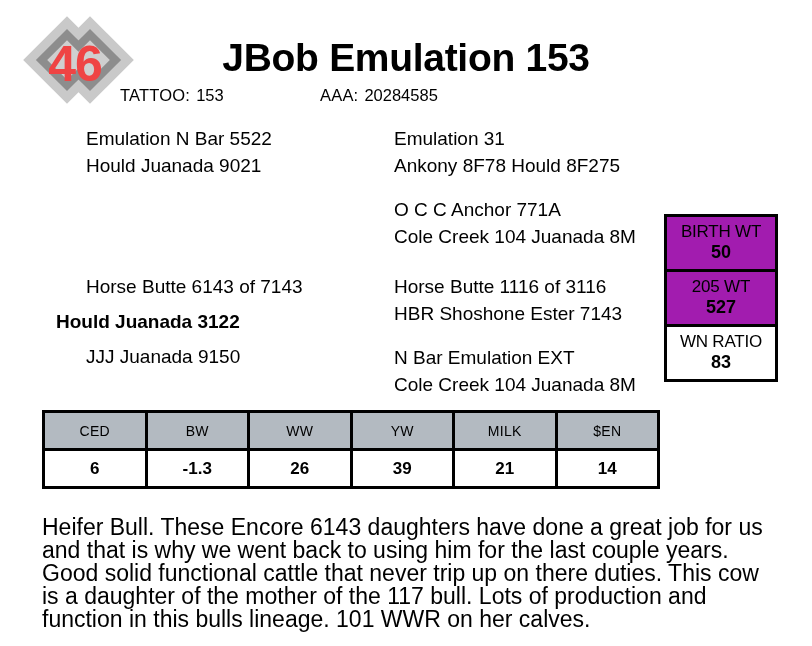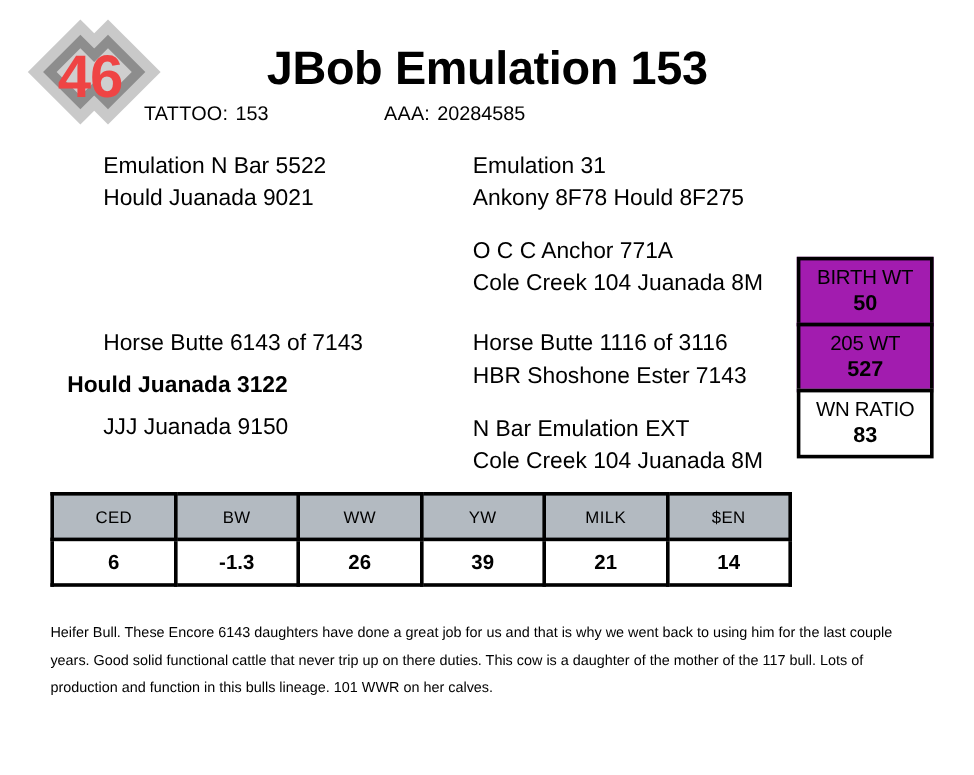--- a/index.html
+++ b/index.html
@@ -181,21 +181,21 @@
     font-size: 17px;
     font-weight: bold;
   }
 
   
   .description {
     position: absolute;
     left: 42px;
     top: 516px;
     width: 735px;
-    font-size: 12px;
+    font-size: 23px;
     line-height: 23px;
     text-align: left;
   }
 </style>
 </head>
 <body>
 
 <div class="header">
 
   <div class="lot-badge">

